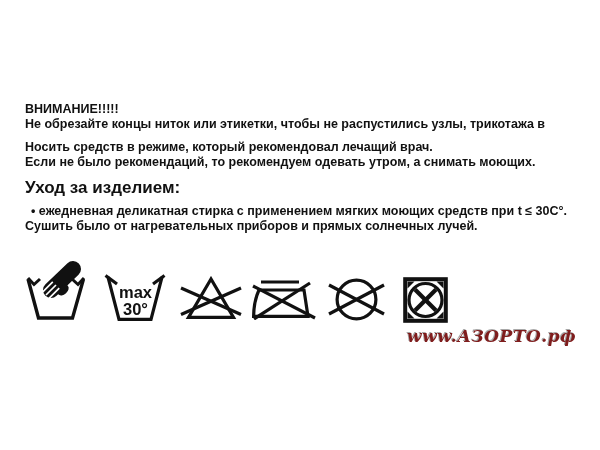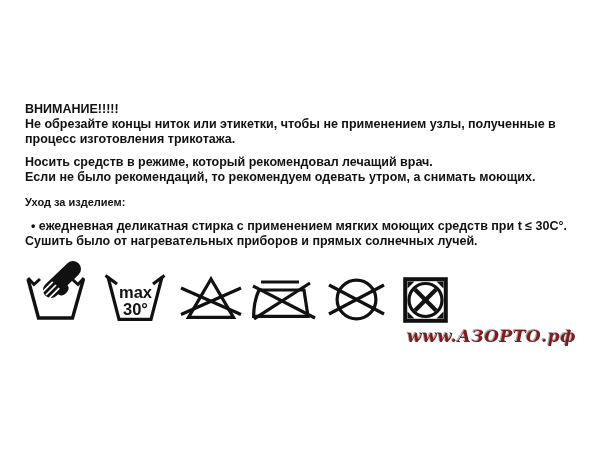--- a/index.html
+++ b/index.html
@@ -6,21 +6,21 @@
   .page {
     position:relative; width:600px; height:450px; background:#ffffff;
     font-family:"Liberation Sans", sans-serif; color:#111; overflow:hidden;
   }
   .textblock {
     position:absolute; left:25px; top:102px; width:560px;
     font-size:12.5px; font-weight:bold; line-height:15px; white-space:nowrap;
   }
   .para { margin:0 0 8px 0; }
   .care-heading {
-    font-size:11px; font-weight:bold; margin:8px 0 7px 0; line-height:19px;
+    font-size:17px; font-weight:bold; margin:8px 0 7px 0; line-height:19px;
   }
   .bullet-line { padding-left:6px; }
   .sym { position:absolute; }
   .sym svg { display:block; }
   #s1 { left:26px;  top:261px; }
   #s2 { left:104px; top:273px;text-align:right; }
   #s3 { left:180px; top:276px; }
   #s4 { left:252px; top:280px; }
   #s5 { left:328px; top:277px; }
   #s6 { left:403px; top:277px; }
@@ -34,22 +34,21 @@
   .svgtext { font-family:"Liberation Sans", sans-serif; font-weight:bold; }
 </style>
 </head>
 <body>
 
 <div class="page">
 
   <div class="textblock">
     <div class="para">
       <div>ВНИМАНИЕ!!!!!</div>
-      <div>Не обрезайте концы ниток или этикетки, чтобы не применением узлы, полученные в</div>
-      <div>процесс изготовления трикотажа.</div>
+      <div>Не обрезайте концы ниток или этикетки, чтобы не распустились узлы, трикотажа в</div>
     </div>
 
     <div class="para">
       <div>Носить средств в режиме, который рекомендовал лечащий врач.</div>
       <div>Если не было рекомендаций, то рекомендуем одевать утром, а снимать моющих.</div>
     </div>
 
     <div class="care-heading">Уход за изделием:</div>
 
     <div class="para">

